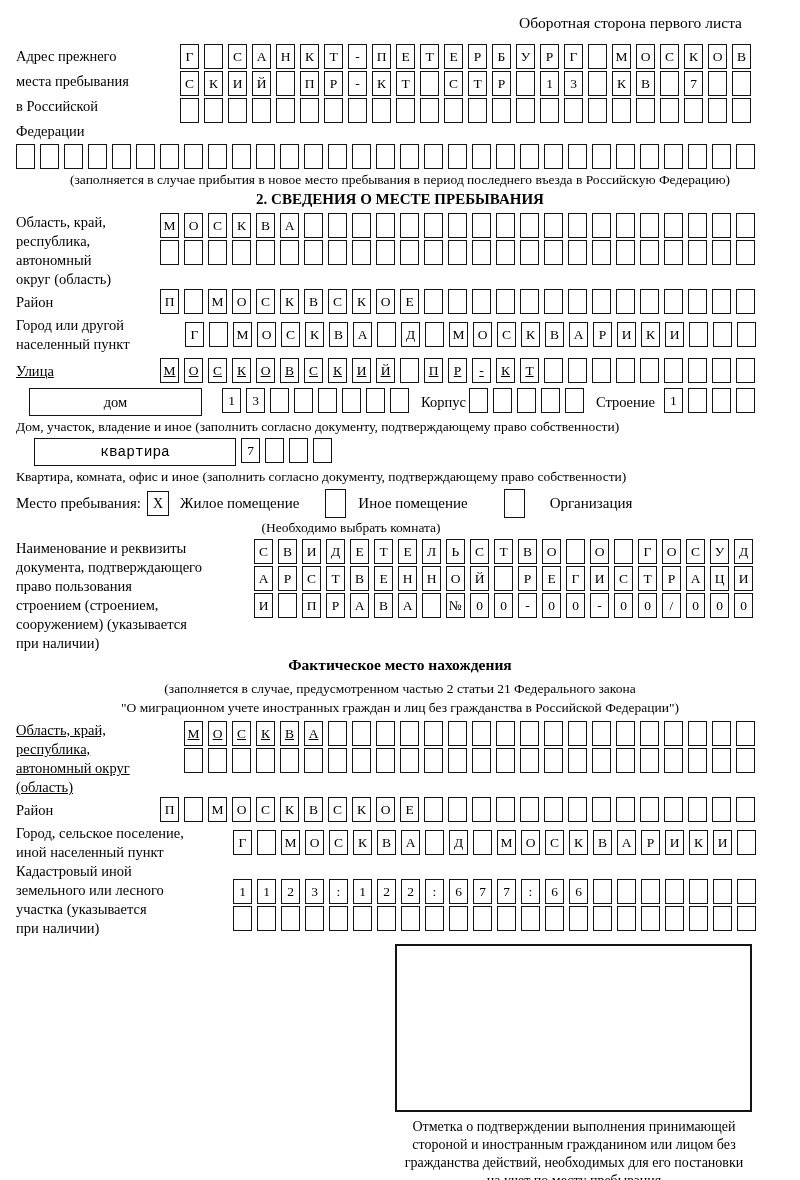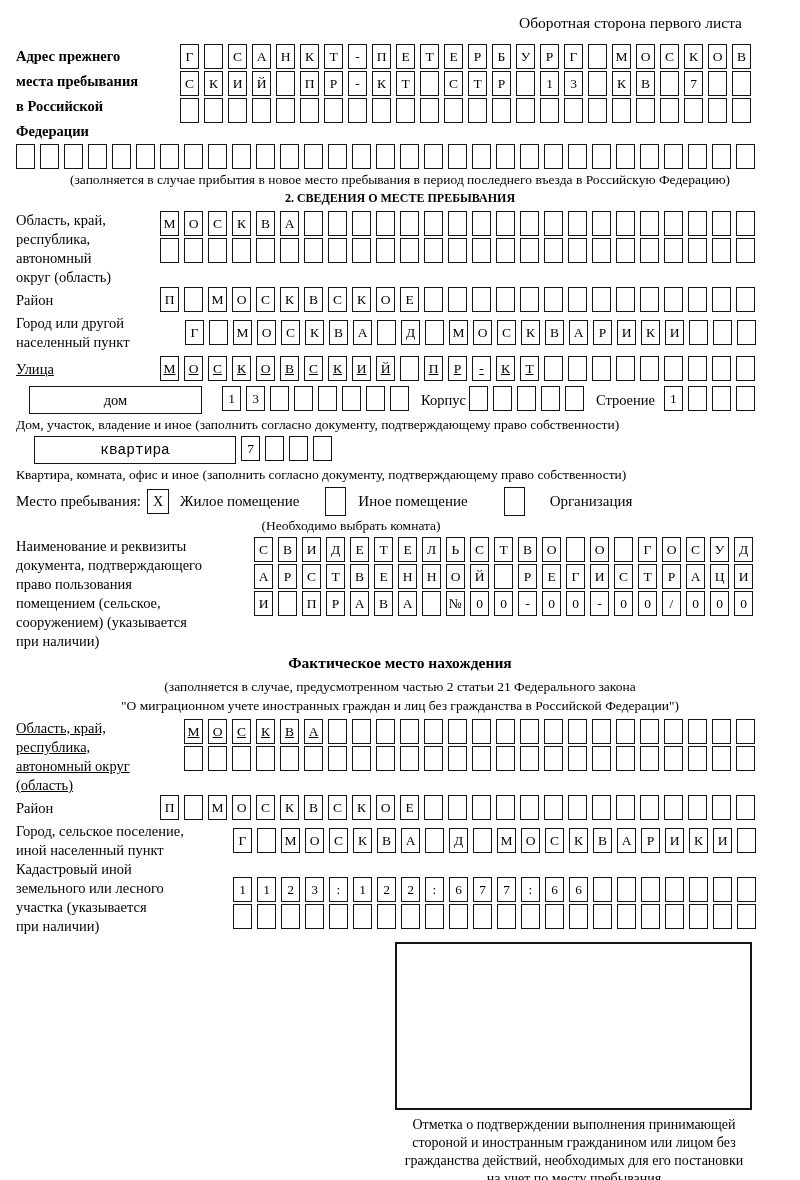--- a/index.html
+++ b/index.html
@@ -11,37 +11,37 @@
     background:#fff;color:#000;
     font-family:"Liberation Serif","DejaVu Serif",serif;
     overflow:hidden;
     border-radius:15px;
   }
   .corner{text-align:right;padding-right:42px;font-size:15.5px;margin-bottom:12px;}
   .field{display:flex;align-items:flex-start;}
   .label{font-size:14.5px;flex:none;}
   .lbl-line{line-height:19px;}
   .addr .lbl-line{line-height:25px;}
-  .w160{width:164px;font-weight:bold;}
+  .w160{width:164px;}
   .w140{width:144px;}
   .w165{width:169px;}
   .w168{width:168px;}
   .w217{width:217px;}
   .w238{width:238px;}
   .grid-row{display:flex;margin-bottom:2px;flex:none;}
   .cell{
     flex:none;display:inline-flex;align-items:center;justify-content:center;
     width:19px;height:25px;margin-right:5px;
     border:1.6px solid #141414;box-sizing:border-box;
     font-size:13.5px;background:#fff;
   }
   .single{line-height:26px;}
   .note{font-size:13.5px;line-height:17px;margin:1px 0 3px 0;}
   .center{text-align:center;}
-  .title{font-weight:bold;font-size:12px;text-align:center;margin:3px 0 5px 0;}
+  .title{font-weight:bold;font-size:15px;text-align:center;margin:3px 0 5px 0;}
   .subtitle{font-weight:bold;font-size:15.5px;text-align:center;margin:3px 0 5px 0;}
   .dom-row{display:flex;align-items:flex-start;margin:3px 0 2px 0;}
   .wide-box{
     flex:none;border:1.6px solid #141414;box-sizing:border-box;height:28px;
     display:flex;align-items:center;justify-content:center;font-size:14.5px;
   }
   .dom-box{width:173px;margin-left:13px;margin-right:20px;}
   .kv-box{width:202px;margin-left:18px;margin-right:5px;font-family:Liberation Mono, monospace;}
   .inline-label{flex:none;font-size:14.5px;line-height:28px;}
   .stay-row{display:flex;align-items:center;margin:4px 0 1px 0;font-size:15px;}
@@ -413,21 +413,21 @@
     <span class="checkbox tallbox box3"></span>
     <span class="opt3">Организация</span>
   </div>
   <div class="note choose-note">(Необходимо выбрать комната)</div>
 
   <div class="field doc-field">
     <div class="label w238">
         <div class="lbl-line">Наименование и реквизиты</div>
         <div class="lbl-line">документа, подтверждающего</div>
         <div class="lbl-line">право пользования</div>
-        <div class="lbl-line">помещением (сельское,</div>
+        <div class="lbl-line">строением (строением,</div>
         <div class="lbl-line">сооружением) (указывается</div>
         <div class="lbl-line">при наличии)</div>
       </div>
     <div>
       <div class="grid-row">
           <span class="cell">С</span>
           <span class="cell">В</span>
           <span class="cell">И</span>
           <span class="cell">Д</span>
           <span class="cell">Е</span>

